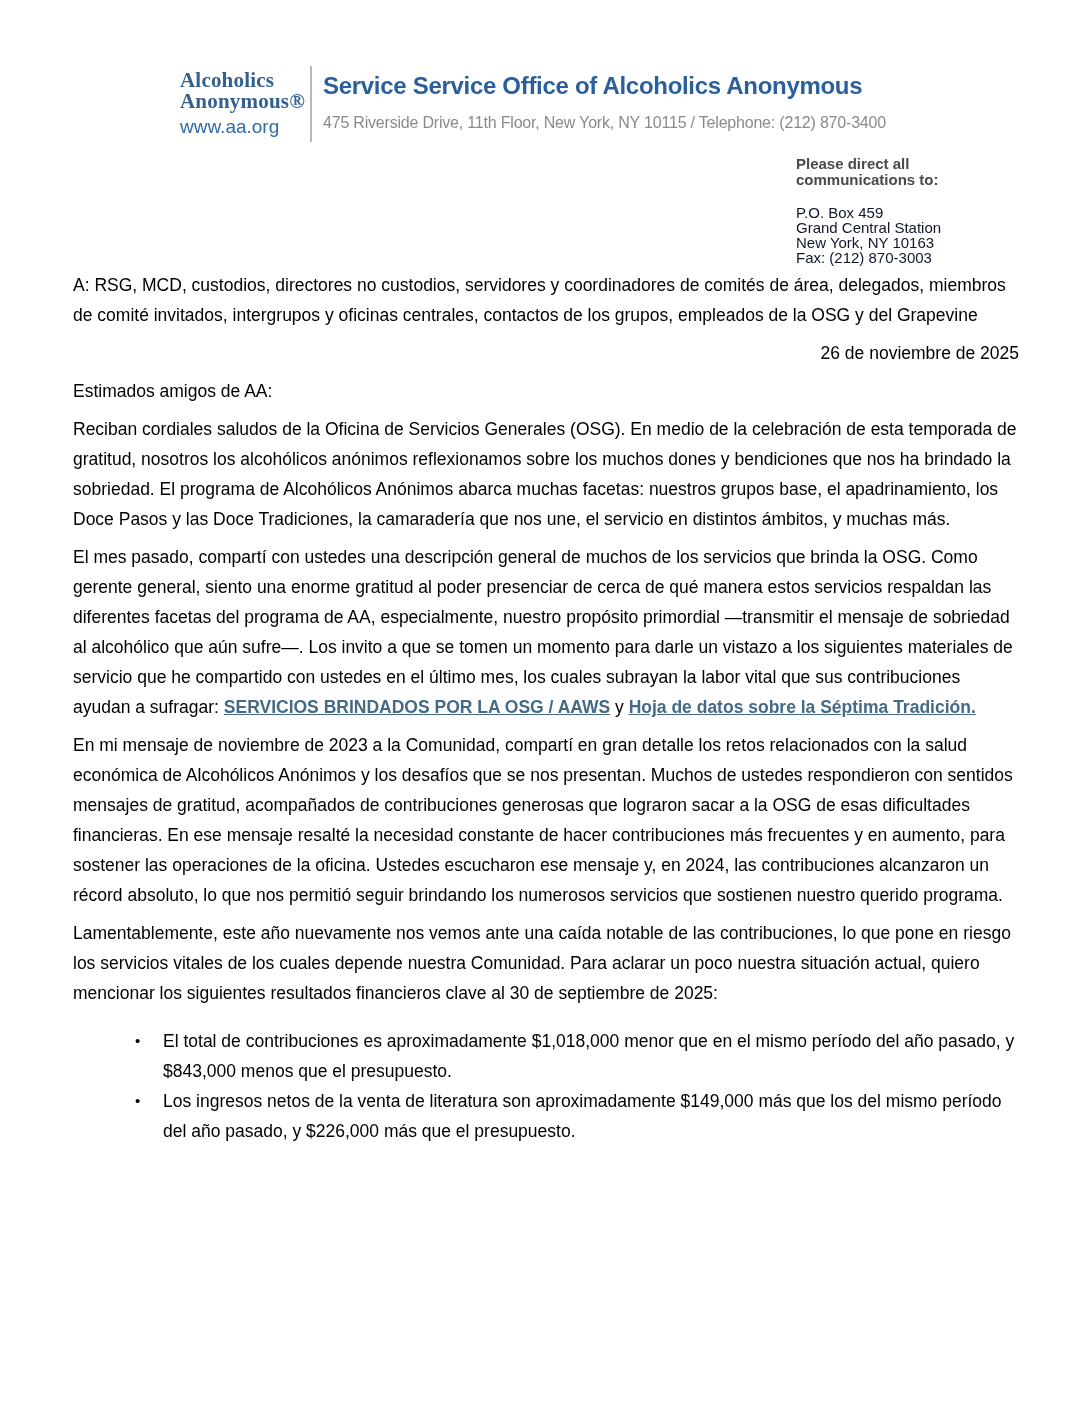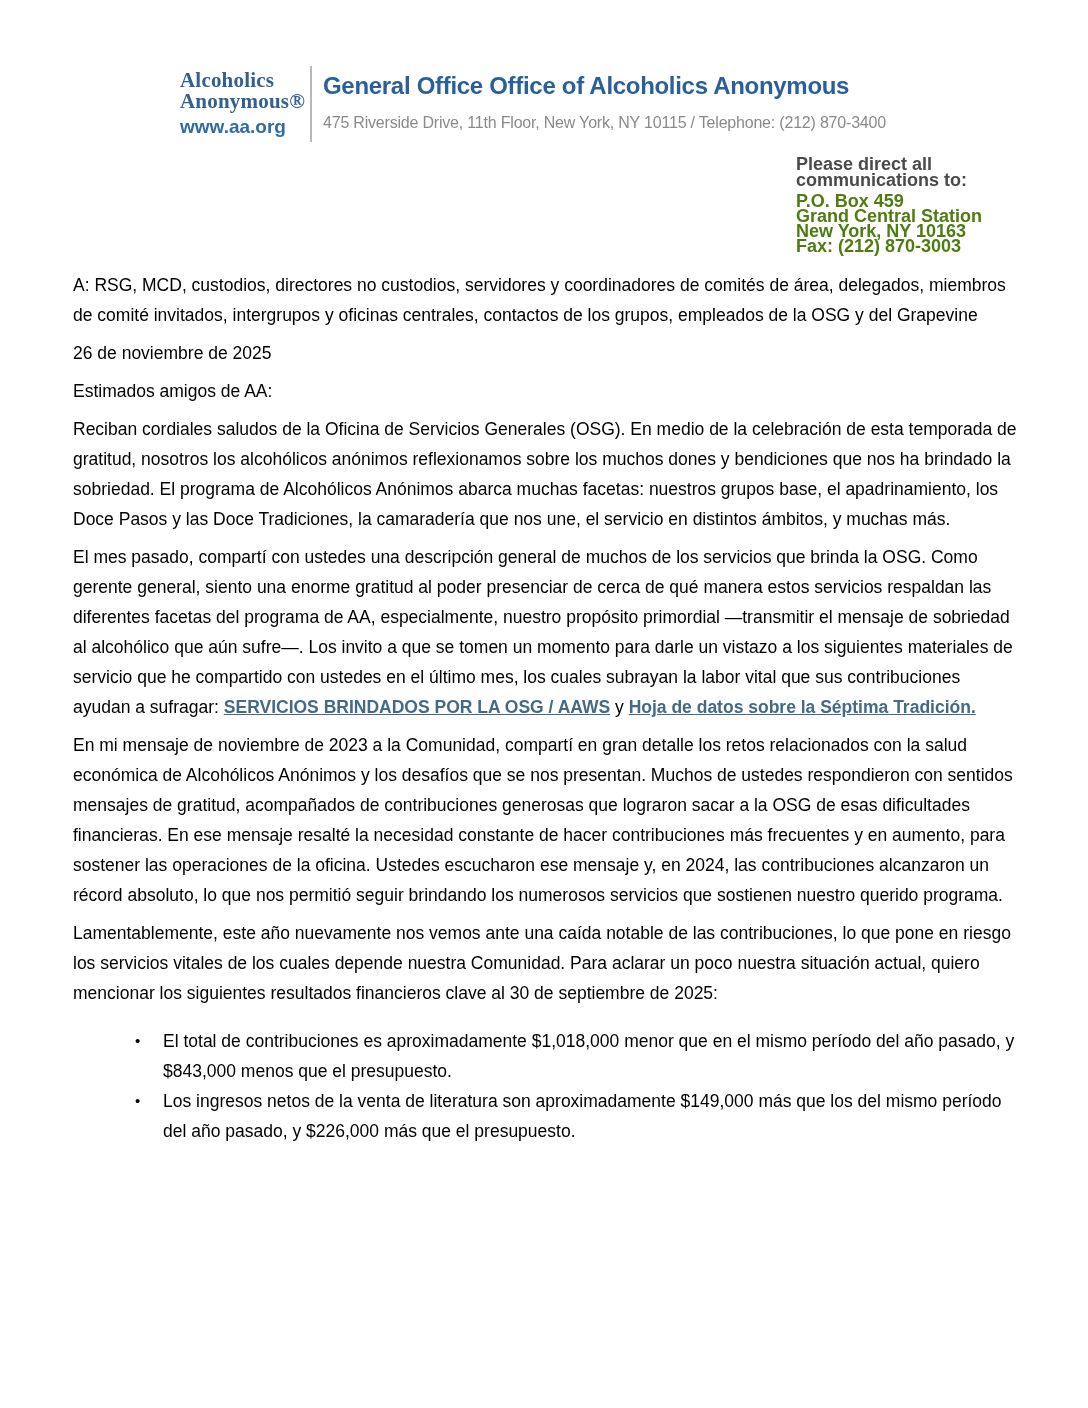--- a/index.html
+++ b/index.html
@@ -18,21 +18,21 @@
   .logo-text {
     position: absolute; left: 180px; top: 70px;
     font-family: "Liberation Serif", serif;
     font-weight: 700;
     font-size: 21px; line-height: 21px;
     color: var(--logo_blue, #33608f);
     letter-spacing: 0.2px;
   }
   .website {
     position: absolute; left: 180px; top: 116px;
-    font-weight: 700; font-size: 19px;
+    font-weight: 400; font-size: 19px;
     color: var(--website_blue, #2f6ba5);
     text-align: center;
   }
   .v-divider {
     position: absolute; left: 310px; top: 66px;
     width: 2px; height: 76px; background: #b8b8b8;
   }
   .office-title {
     position: absolute; left: 323px; top: 72px;
     font-weight: 700; font-size: 24px;
@@ -44,39 +44,39 @@
     position: absolute; left: 323px; top: 114px;
     font-size: 16px; color: #8a8a8a;
     letter-spacing: -0.2px;
     white-space: nowrap;
     text-align: center;
   }
 
   
   .comms-box {
     position: absolute; left: 796px; top: 156px;
-    width: 240px; font-size: 18px;
+    width: 240px; font-size: 15px;
   }
   .comms-heading {
     font-weight: 700; color: #4a4a4a; line-height: 16px;
   }
   .comms-lines {
-    margin-top: 6px; color: #4d7c0f; line-height: 15px; font-weight: bold;
+    margin-top: 17px; color: #0f172a; line-height: 15px;
   }
 
   
   .letter-body {
     position: absolute; left: 65px; top: 262px;
     width: 962px;
     font-size: 17.5px; line-height: 30px;
     color: #000000;
   }
   .letter-body p { margin: 8px; }
   .recipients { margin: 0; }
-  .date-line { margin-top: 20px; }
+  .date-line { margin-top: 20px; text-align: right; }
   .salutation { margin-top: 28px; }
   .para-1 { margin-top: 24px; }
   .para-2 { margin-top: 16px; }
   .para-3 { margin-top: 16px; }
   .para-4 { margin-top: 14px; }
 
   a.doc-link {
     color: var(--link_color, #446a87);
     font-weight: 700;
     text-decoration: underline;
@@ -101,21 +101,21 @@
 
 <div class="page">
 
   <div class="letterhead">
     <div class="logo-text">
       <div>Alcoholics</div>
       <div>Anonymous®</div>
     </div>
     <div class="website">www.aa.org</div>
     <div class="v-divider"></div>
-    <div class="office-title">General Office Office of Alcoholics Anonymous</div>
+    <div class="office-title">Service Service Office of Alcoholics Anonymous</div>
     <div class="office-address">475 Riverside Drive, 11th Floor, New York, NY 10115  / Telephone: (212) 870-3400</div>
   </div>
 
   <div class="comms-box">
     <div class="comms-heading">
       <div>Please direct all</div>
       <div>communications to:</div>
     </div>
     <div class="comms-lines">
       <div>P.O. Box 459</div>

